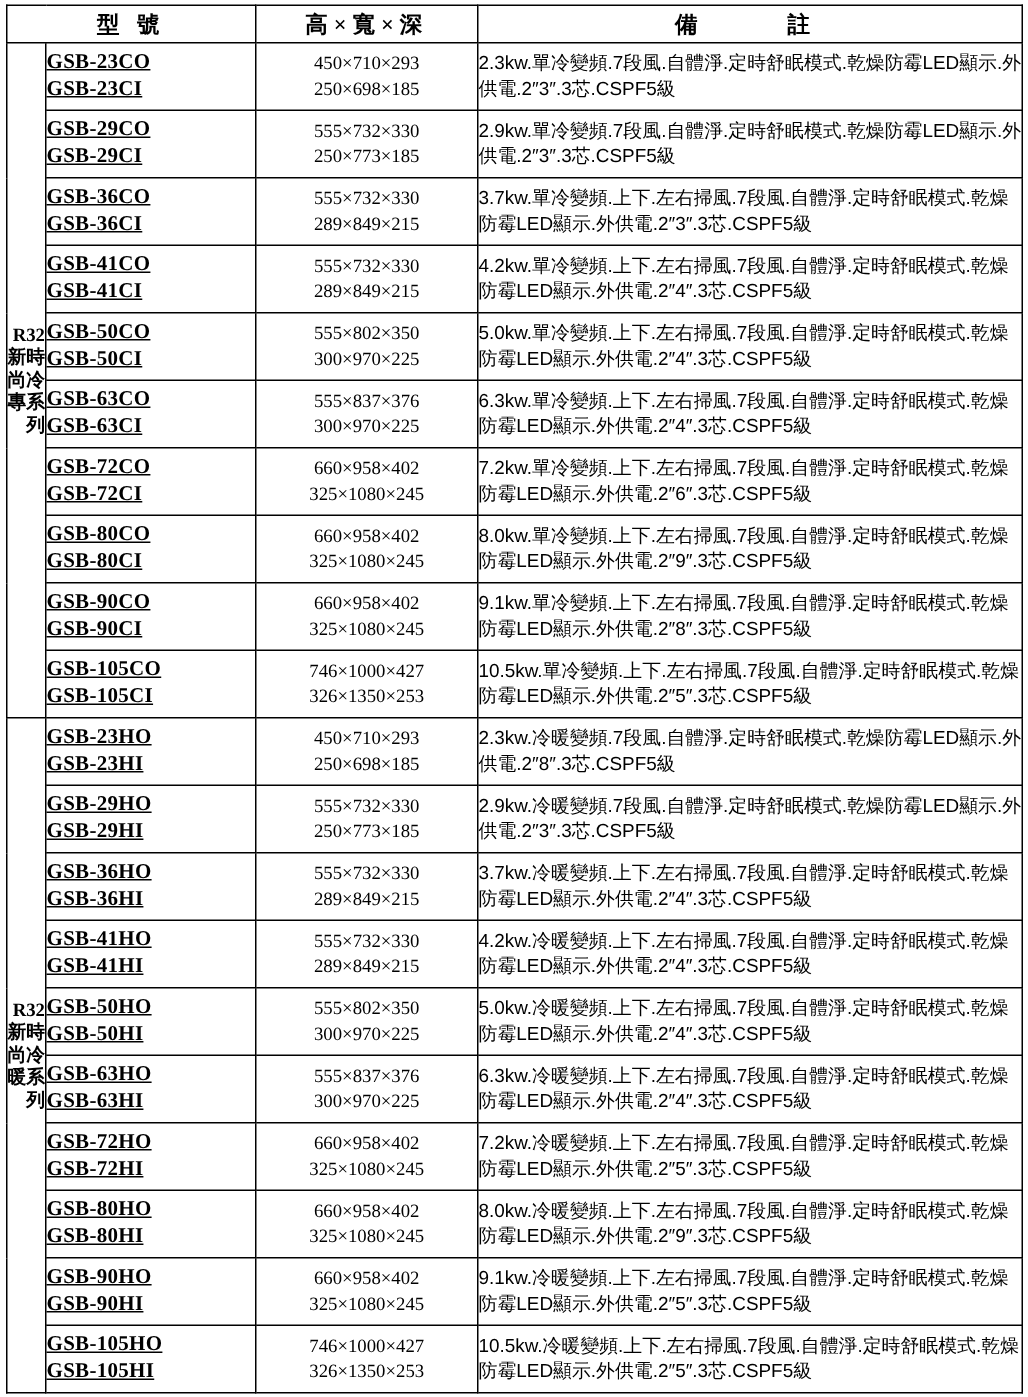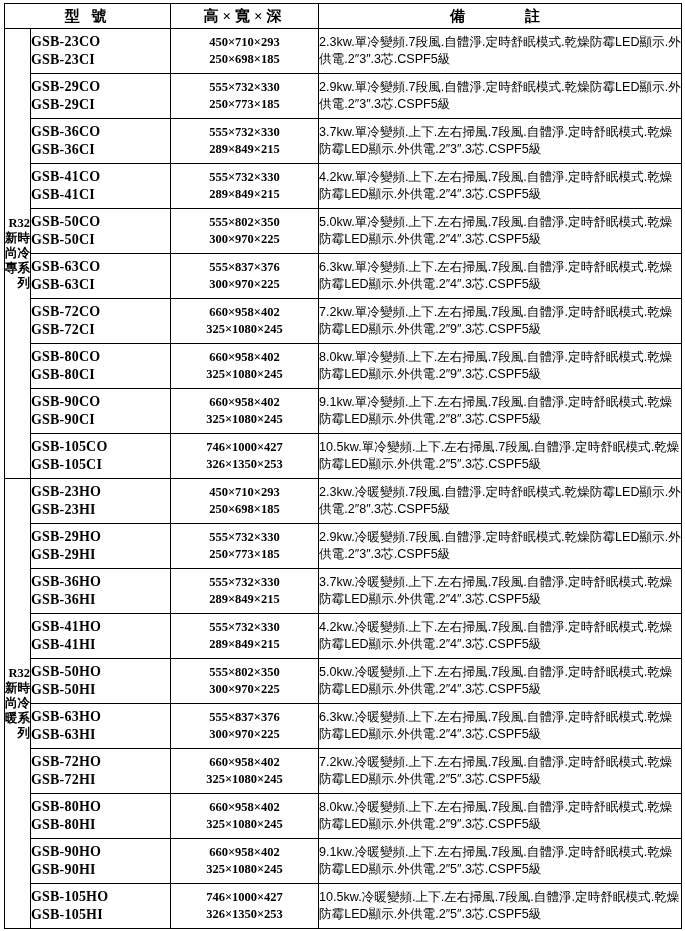--- a/index.html
+++ b/index.html
@@ -63,30 +63,31 @@
   }
 
   
   .model-cell {
     font-size: 14px;
     font-weight: bold;
     line-height: 18px;
     padding: 4px 0 4px 8px;
     white-space: nowrap;
     letter-spacing: 0.2px;
+    text-decoration: underline;
   }
   .model-cell div { white-space: nowrap; }
 
   
   .dim-cell {
     font-size: 12.5px;
     line-height: 17px;
     text-align: center;
     padding: 4px 0;
-    font-weight: bold;
+    font-weight: normal;
     letter-spacing: 0px;
   }
 
   
   .note-cell {
     font-size: 12.6px;
     line-height: 17px;
     padding: 3px 2px 3px 3px;
     text-align: left;
     word-break: break-all;
@@ -184,21 +185,21 @@
         </tr>
         <tr class="row-tall">
           <td class="model-cell">
             <div>GSB-72CO</div>
             <div>GSB-72CI</div>
           </td>
           <td class="dim-cell">
             <div>660×958×402</div>
             <div>325×1080×245</div>
           </td>
-          <td class="note-cell">7.2kw.單冷變頻.上下.左右掃風.7段風.自體淨.定時舒眠模式.乾燥防霉LED顯示.外供電.2″9″.3芯.CSPF5級</td>
+          <td class="note-cell">7.2kw.單冷變頻.上下.左右掃風.7段風.自體淨.定時舒眠模式.乾燥防霉LED顯示.外供電.2″6″.3芯.CSPF5級</td>
         </tr>
         <tr class="row-tall">
           <td class="model-cell">
             <div>GSB-80CO</div>
             <div>GSB-80CI</div>
           </td>
           <td class="dim-cell">
             <div>660×958×402</div>
             <div>325×1080×245</div>
           </td>

